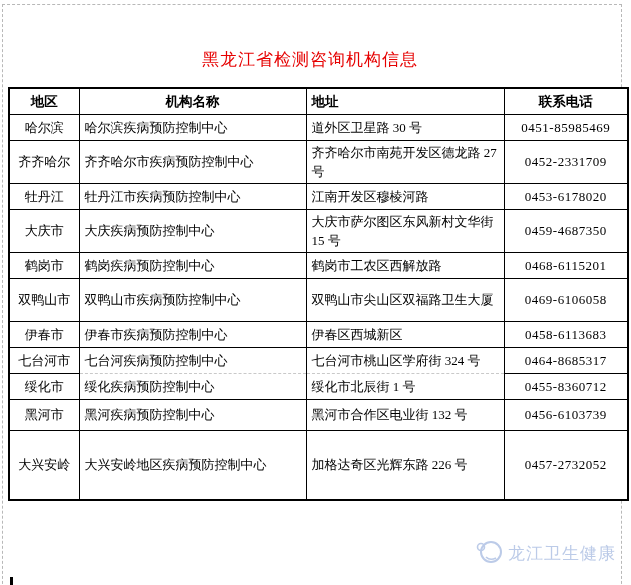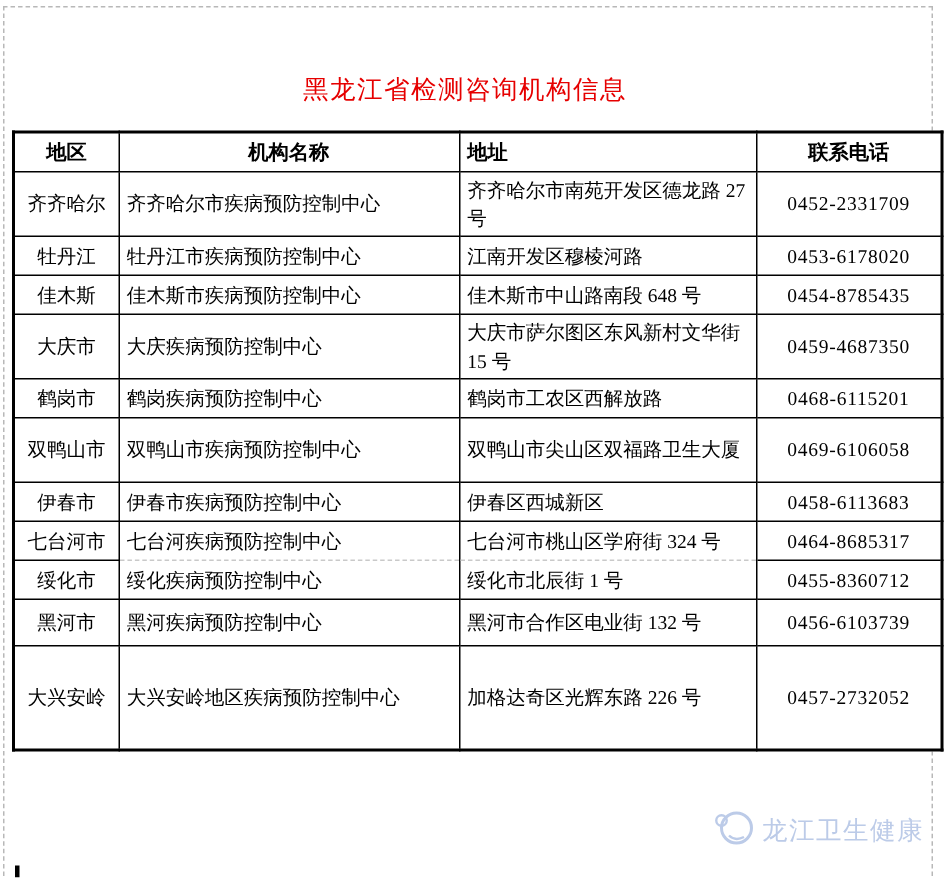--- a/index.html
+++ b/index.html
@@ -105,37 +105,37 @@
   </colgroup>
   <thead>
     <tr>
       <th>地区</th>
       <th>机构名称</th>
       <th class="th-addr">地址</th>
       <th>联系电话</th>
     </tr>
   </thead>
   <tbody>
+    <tr class="r-s">
+      <td class="c-region">哈尔滨</td>
+      <td class="c-org">哈尔滨疾病预防控制中心</td>
+      <td class="c-addr">道外区卫星路 30 号</td>
+      <td class="c-phone">0451-85985469</td>
+    </tr>
     <tr class="r-d">
       <td class="c-region">齐齐哈尔</td>
       <td class="c-org">齐齐哈尔市疾病预防控制中心</td>
       <td class="c-addr">齐齐哈尔市南苑开发区德龙路 27 号</td>
       <td class="c-phone">0452-2331709</td>
     </tr>
     <tr class="r-s">
       <td class="c-region">牡丹江</td>
       <td class="c-org">牡丹江市疾病预防控制中心</td>
       <td class="c-addr">江南开发区穆棱河路</td>
       <td class="c-phone">0453-6178020</td>
-    </tr>
-    <tr class="r-s">
-      <td class="c-region">佳木斯</td>
-      <td class="c-org">佳木斯市疾病预防控制中心</td>
-      <td class="c-addr">佳木斯市中山路南段 648 号</td>
-      <td class="c-phone">0454-8785435</td>
     </tr>
     <tr class="r-d">
       <td class="c-region">大庆市</td>
       <td class="c-org">大庆疾病预防控制中心</td>
       <td class="c-addr">大庆市萨尔图区东风新村文华街 15 号</td>
       <td class="c-phone">0459-4687350</td>
     </tr>
     <tr class="r-s">
       <td class="c-region">鹤岗市</td>
       <td class="c-org">鹤岗疾病预防控制中心</td>

